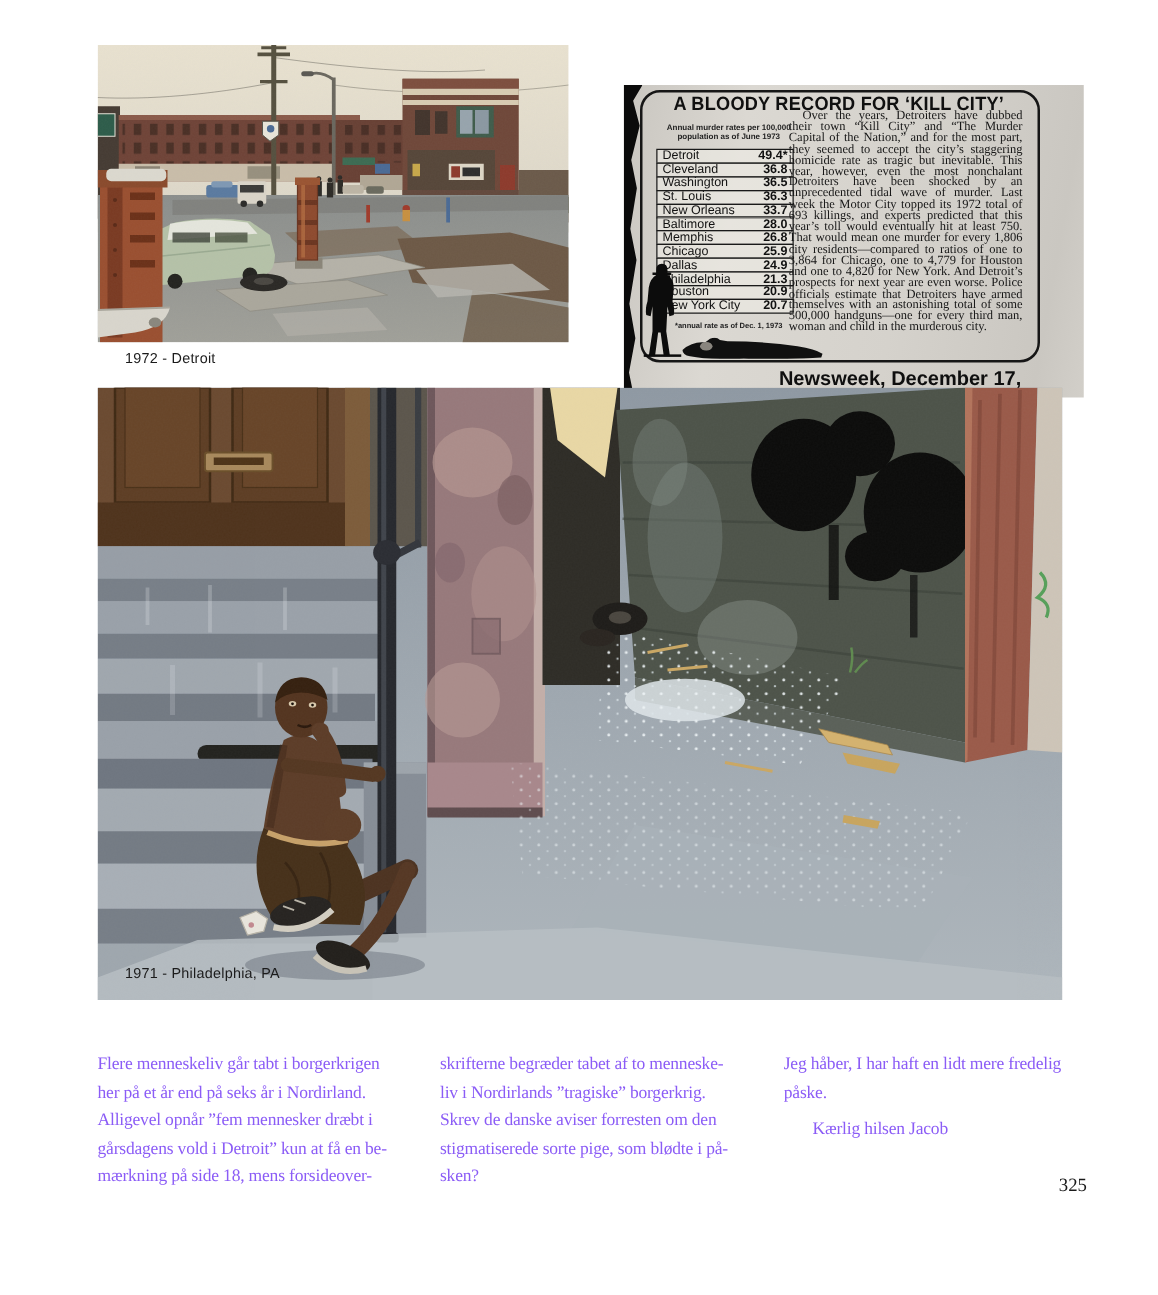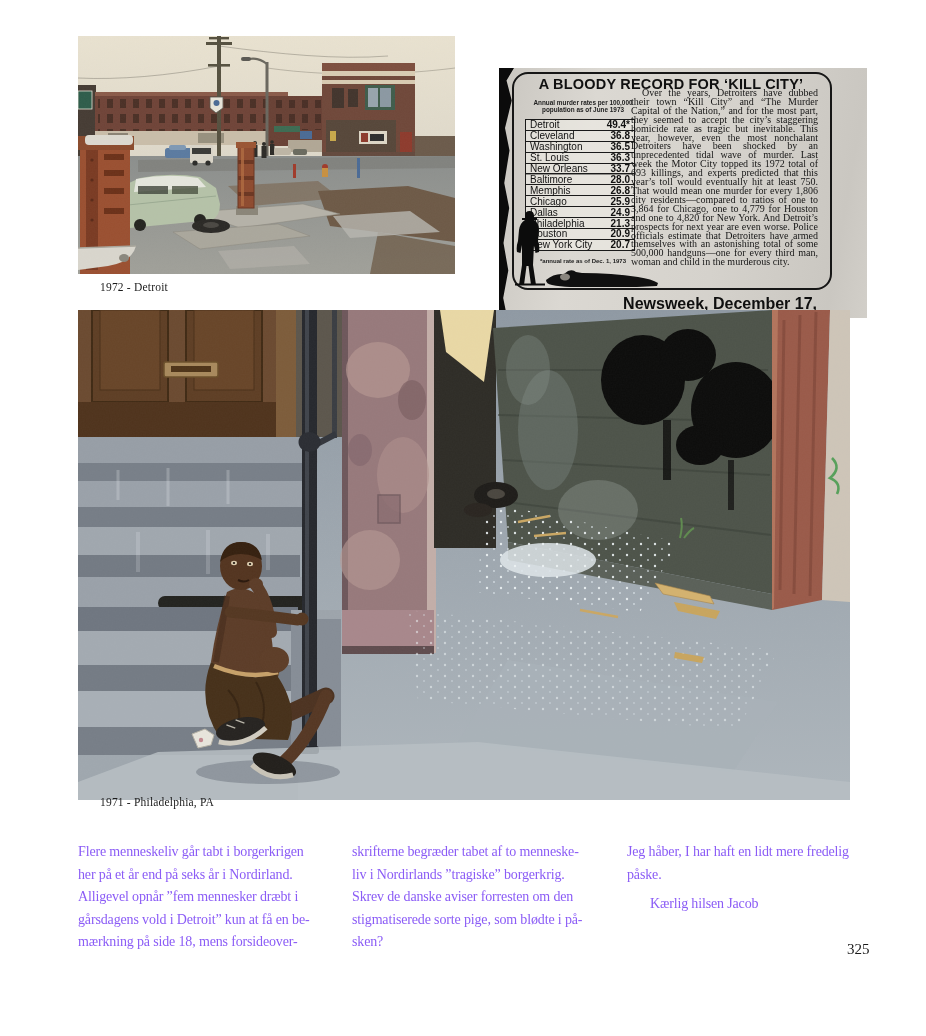--- a/index.html
+++ b/index.html
@@ -4,23 +4,23 @@
 <style>
   html,body{margin:0;padding:0;background:#ffffff;}
   .page{position:relative;width:926px;height:1036px;background:#ffffff;overflow:hidden;
         font-family:"Liberation Sans",sans-serif;}
 
   
   .photo{position:absolute;overflow:hidden;}
   .photo-detroit{left:78px;top:36px;width:377px;height:238px;}
   .photo-philly{left:78px;top:310px;width:772px;height:490px;}
   .caption{position:absolute;font-size:11.5px;letter-spacing:.2px;color:#1b1b1b;
-           font-family:Liberation Serif, serif;}
+           font-family:Liberation Sans, sans-serif;}
   .cap1{left:100px;top:281px;}
-  .cap2{left:100px;top:796px;}
+  .cap2{left:100px;top:773px;}
 
   
   .clip{position:absolute;left:499px;top:28px;width:368px;height:250px;
         background:linear-gradient(100deg,#c9c6c0,#dbd8d2 25%,#d5d2cc 60%,#cac7c1 90%,#d2cfc9);margin-top:40px;}
   .clip-edge{position:absolute;left:0;top:0;width:15px;height:250px;background:#0b0b0b;
         clip-path:polygon(0 0,100% 0,50% 5%,85% 13%,40% 24%,70% 33%,35% 46%,68% 56%,30% 70%,62% 81%,28% 92%,55% 100%,0 100%);}
   .clip-border{position:absolute;left:13px;top:4px;width:316px;height:214px;
         border:2.5px solid #161616;border-radius:16px;}
   .clip-headline{position:absolute;left:18px;top:8px;width:308px;text-align:center;
         font-weight:bold;font-size:14.5px;color:#101010;letter-spacing:.2px;transform:scaleY(1.06);}

